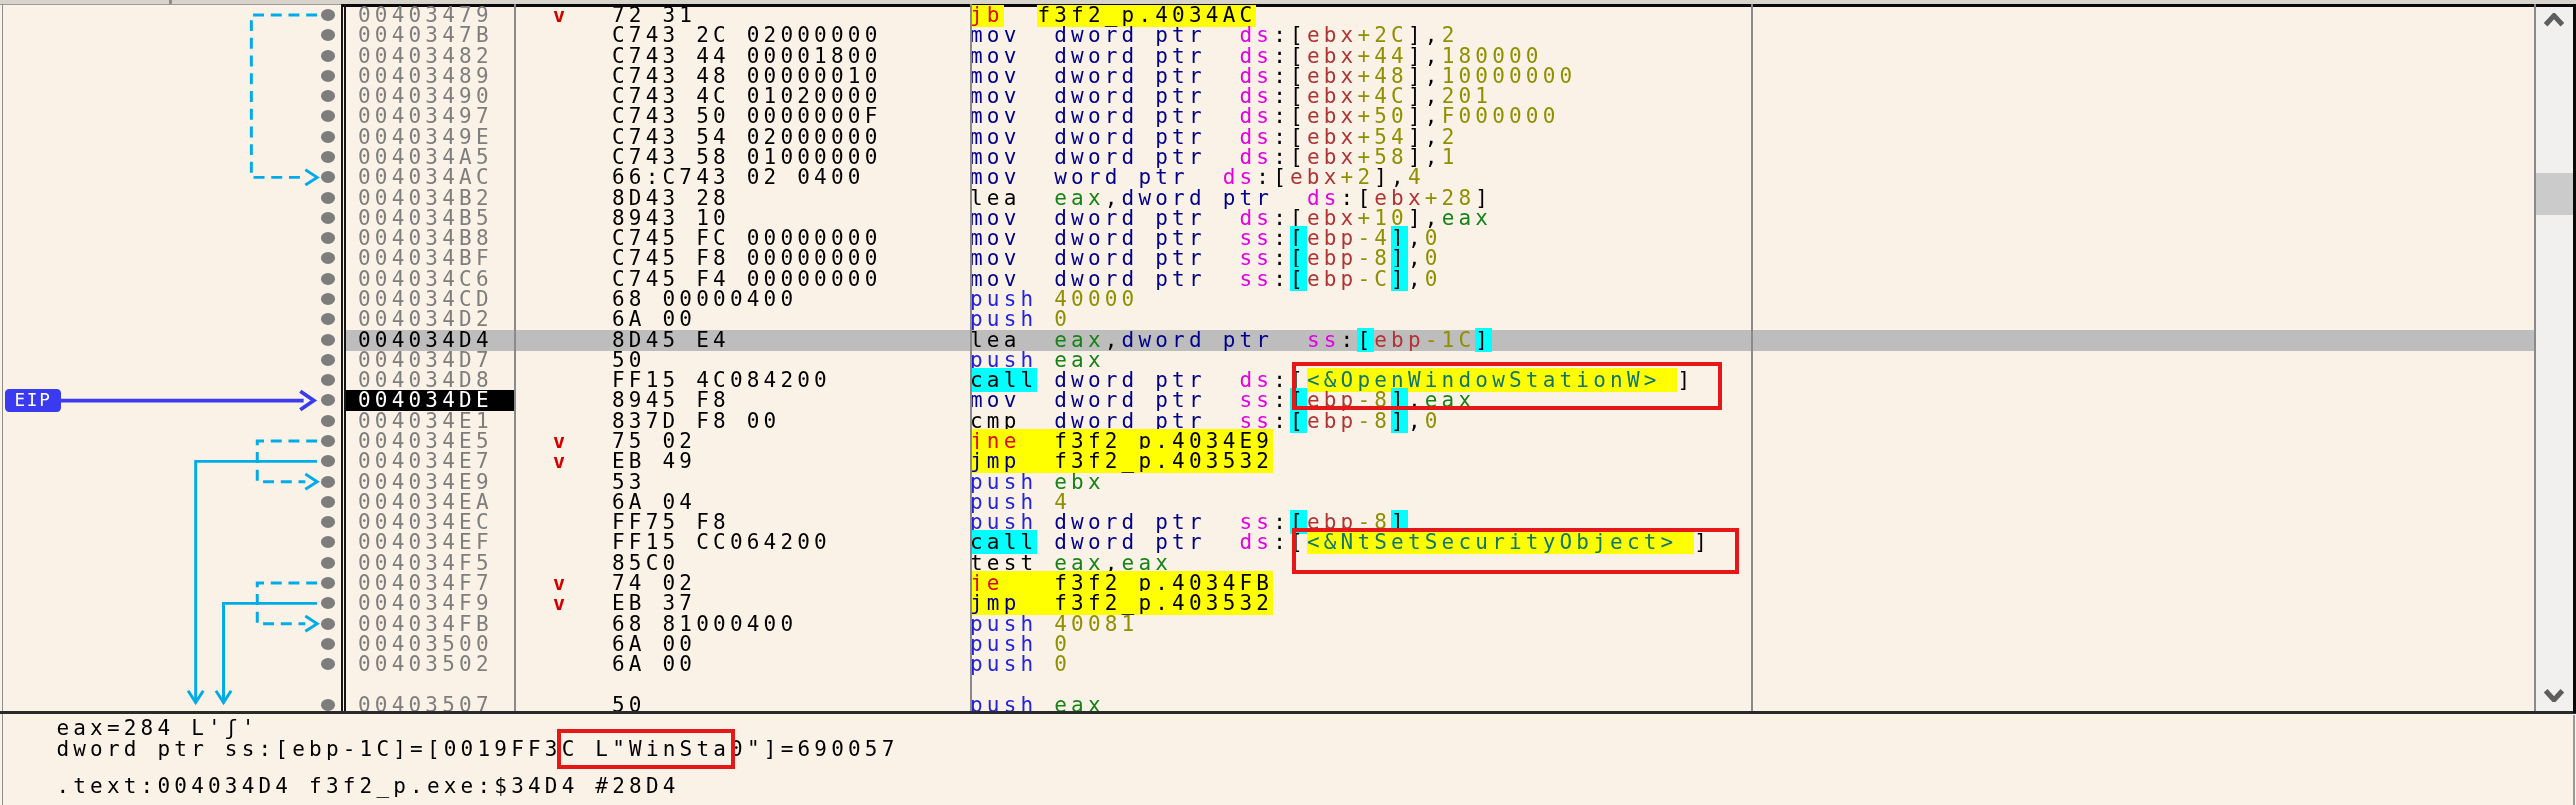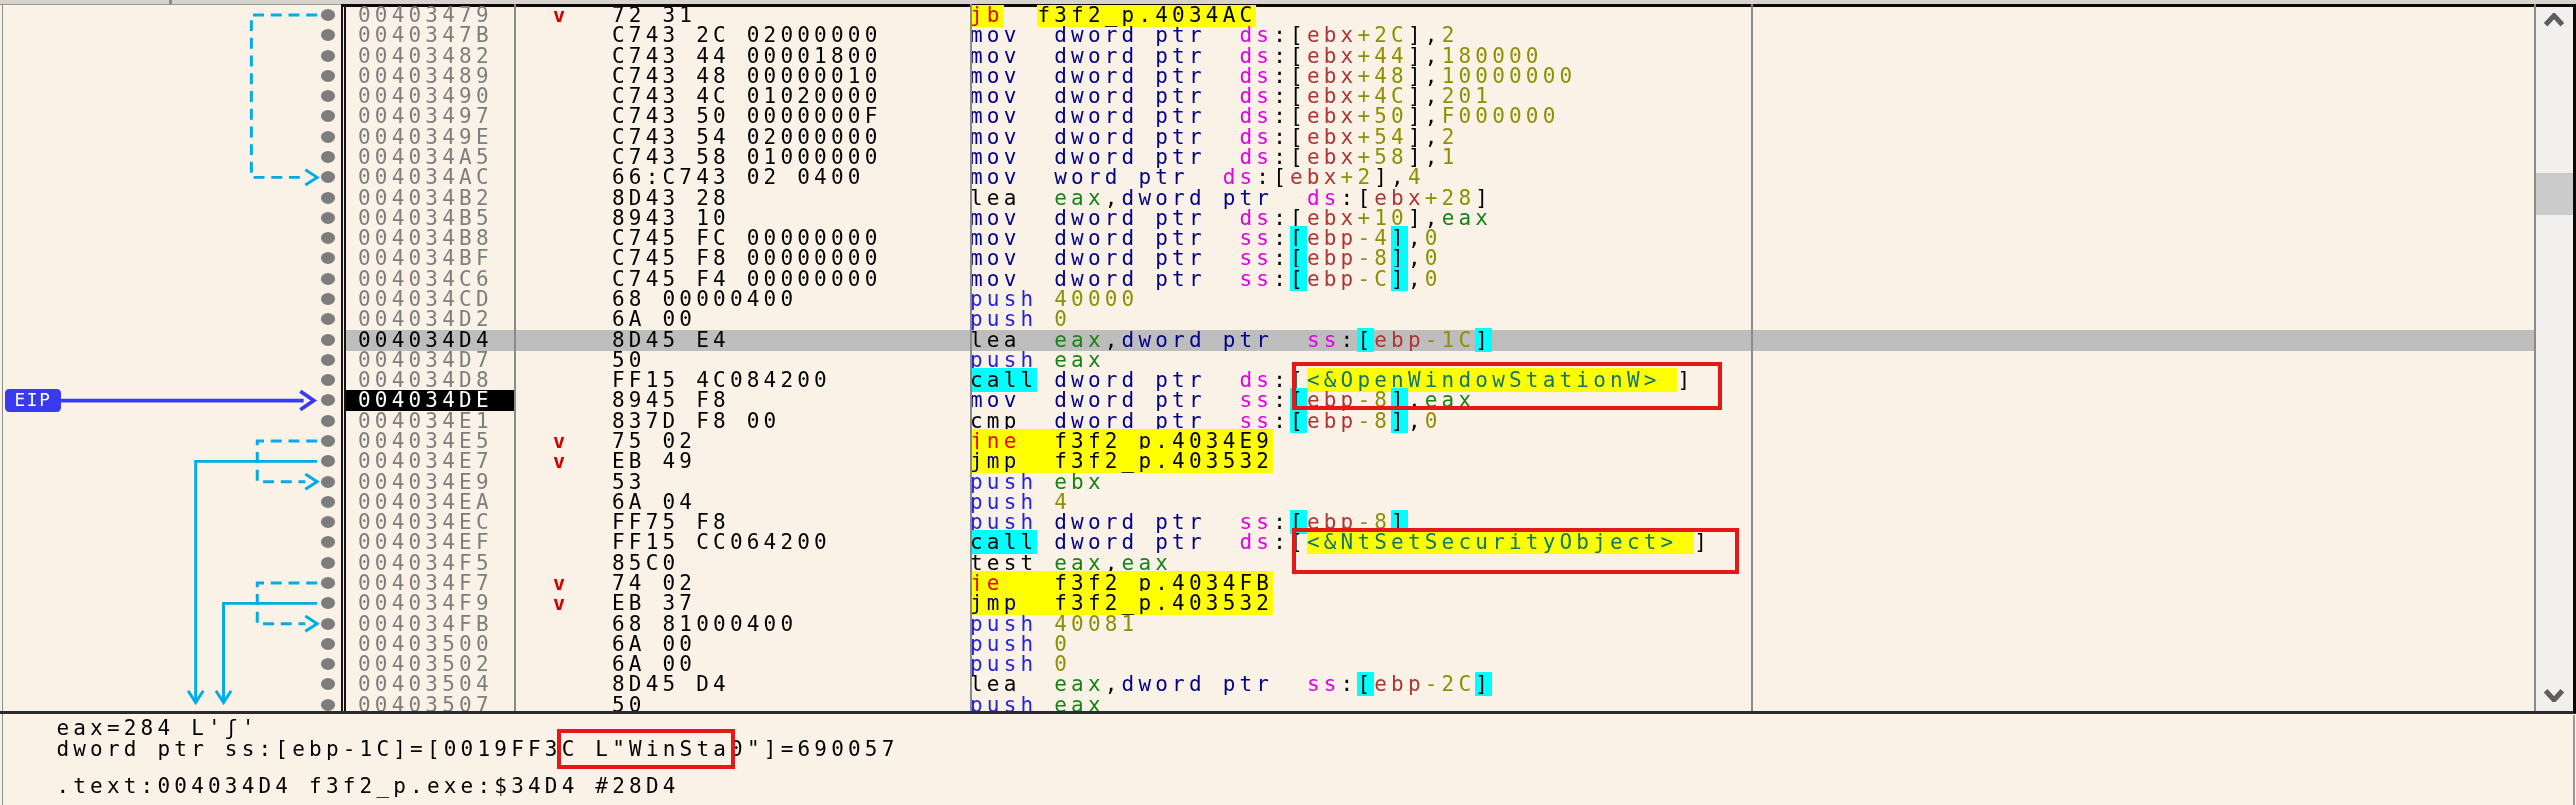--- a/index.html
+++ b/index.html
@@ -285,26 +285,20 @@
           <div class="addr mono">00403500</div>
           <div class="bytes mono">6A 00</div>
           <div class="dis mono"><span class="tk-push">push</span><span> </span><span class="tk-nm">0</span></div>
         </div>
         <div class="row" style="top: 649px;">
           <div class="dot"></div>
           <div class="addr mono">00403502</div>
           <div class="bytes mono">6A 00</div>
           <div class="dis mono"><span class="tk-push">push</span><span> </span><span class="tk-nm">0</span></div>
         </div>
-        <div class="row" style="top: 669px;">
-          <div class="dot"></div>
-          <div class="addr mono">00403504</div>
-          <div class="bytes mono">8D45 D4</div>
-          <div class="dis mono"><span>lea</span><span>  </span><span class="tk-rg">eax</span><span>,</span><span class="tk-kw">dword ptr</span><span>  </span><span class="tk-seg">ss</span><span>:</span><span class="tk-bhl">[</span><span class="tk-rm">ebp</span><span class="tk-nm">-2C</span><span class="tk-bhl">]</span></div>
-        </div>
         <div class="row" style="top: 690px;">
           <div class="dot"></div>
           <div class="addr mono">00403507</div>
           <div class="bytes mono">50</div>
           <div class="dis mono"><span class="tk-push">push</span><span> </span><span class="tk-rg">eax</span></div>
         </div>
       </div>
   </div>
 
   <div class="eipbox mono">EIP</div>

